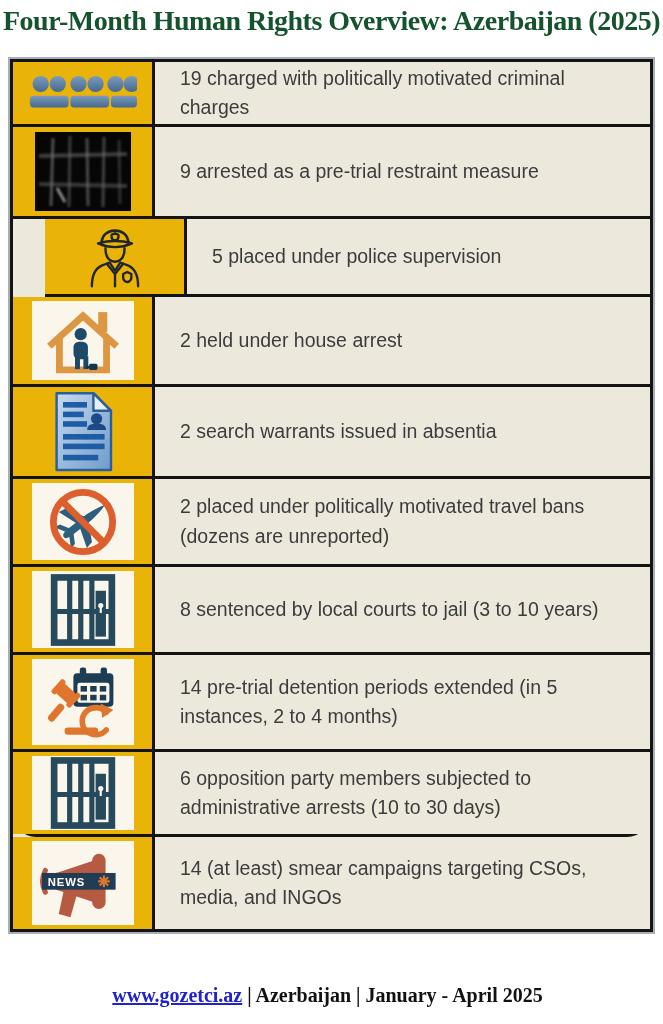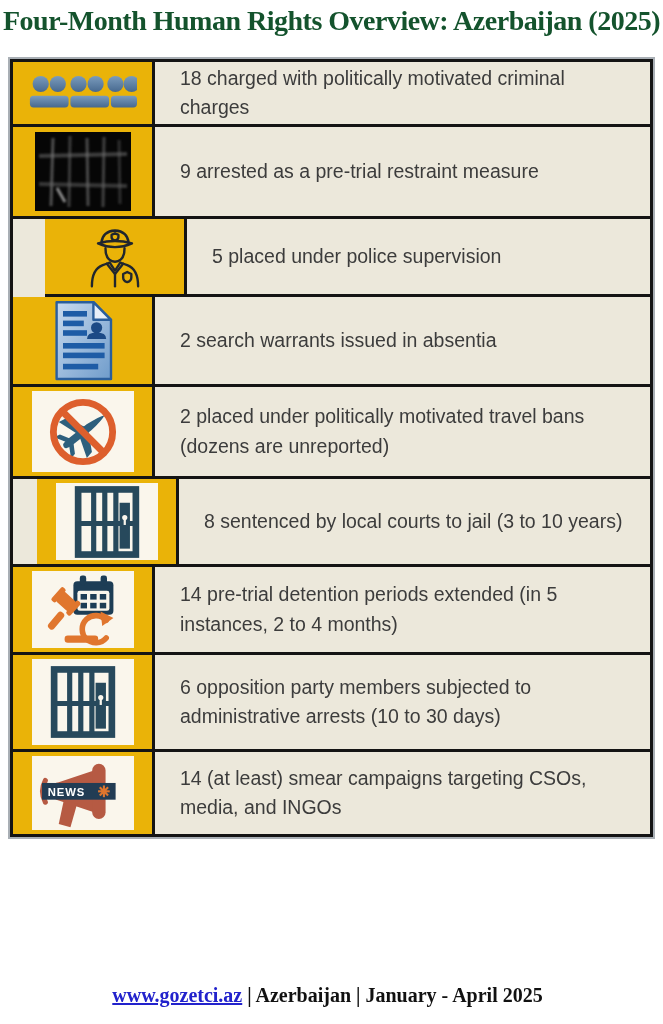--- a/index.html
+++ b/index.html
@@ -18,21 +18,21 @@
     border:3px solid #141414; outline:2px solid #a9afb5;
     background:#ece8db;
   }
   .row { display:flex; border-bottom:3px solid #141414; }
   .row:last-child { border-bottom:none; }
   .row:nth-child(1)  { height:62px; }
   .row:nth-child(2)  { height:89px; }
   .row:nth-child(3)  { height:75px;margin-left:32px; }
   .row:nth-child(4)  { height:87px; }
   .row:nth-child(5)  { height:89px; }
-  .row:nth-child(6)  { height:85px;padding-left:24px; }
+  .row:nth-child(6)  { height:85px; }
   .row:nth-child(7)  { height:85px; }
   .row:nth-child(8)  { height:94px; }
   .row:nth-child(9)  { height:82px;border-radius:23px; }
   .row:nth-child(10) { height:92px; }
   .icon-cell {
     width:139px; border-right:3px solid #141414; background:#eab308;
     display:flex; align-items:center; justify-content:center; flex:none;
   }
   .tile {
     background:#faf6ec; width:102px; height:calc(100% - 8px);
@@ -76,21 +76,21 @@
             <circle cx="55" cy="15" r="9"></circle>
               <circle cx="74" cy="15" r="9"></circle>
             <circle cx="96" cy="15" r="9"></circle>
               <circle cx="114" cy="15" r="9"></circle>
             <rect x="1" y="28" w="42" width="43" height="13" rx="4"></rect>
             <rect x="46" y="28" width="43" height="13" rx="4"></rect>
             <rect x="91" y="28" width="29" height="13" rx="4"></rect>
           </g>
         </svg>
       </div>
-      <div class="text-cell">18 charged with politically motivated criminal charges</div>
+      <div class="text-cell">19 charged with politically motivated criminal charges</div>
     </div>
 
     <div class="row">
       <div class="icon-cell">
         <div class="photo-tile">
           <svg width="96" height="79" viewBox="0 0 96 79">
             <rect x="0" y="0" width="96" height="79" fill="#060606"></rect>
             <g filter="url(#blur1)">
               <line x1="18" y1="6" x2="16" y2="74" stroke="#8a8a8a" stroke-width="3" opacity="0.55"></line>
               <line x1="35" y1="4" x2="34" y2="75" stroke="#6f6f6f" stroke-width="3" opacity="0.5"></line>
@@ -121,20 +121,42 @@
           <path d="M36,37 Q36,56 50,57 Q64,56 64,37"></path>
           <path d="M16,93 Q16,68 32,62 Q40,59 42,58 L50,70 L58,58 Q60,59 68,62 Q84,68 84,93"></path>
           <path d="M38,60 L50,75 L62,60"></path>
           <path d="M50,75 L50,93"></path>
           <path d="M68,72 l6,3 v5 q0,5 -6,7 q-6,-2 -6,-7 v-5 z"></path>
         </svg>
       </div>
       <div class="text-cell">5 placed under police supervision</div>
     </div>
 
+    <div class="row">
+      <div class="icon-cell">
+        <div class="tile">
+          <svg width="78" height="76" viewBox="0 0 100 100">
+            <g stroke="#dd9742" stroke-width="9" fill="none" stroke-linecap="square" stroke-linejoin="miter">
+              <path d="M9,54 L50,17 L91,54"></path>
+              <path d="M19,50 L19,88 L81,88 L81,50"></path>
+            </g>
+            <rect x="70" y="12" width="12" height="26" fill="#dd9742"></rect>
+            <g fill="#1d4a69">
+              <circle cx="47" cy="41" r="8"></circle>
+              <rect x="37.5" y="51" width="19" height="23" rx="7"></rect>
+              <rect x="39.5" y="70" width="6.5" height="17"></rect>
+              <rect x="50.5" y="70" width="6.5" height="17"></rect>
+              <rect x="58" y="80" width="11" height="8" rx="2" fill="#16354c"></rect>
+              <rect x="54" y="83" width="6" height="3" fill="#16354c"></rect>
+            </g>
+          </svg>
+        </div>
+      </div>
+      <div class="text-cell">2 held under house arrest</div>
+    </div>
 
     <div class="row">
       <div class="icon-cell">
         <svg width="74" height="84" viewBox="0 0 90 105">
           <defs>
             <linearGradient id="docg" x1="0" y1="0" x2="1" y2="1">
               <stop offset="0" stop-color="#c9daee"></stop>
                 <stop offset="1" stop-color="#6f9ccb"></stop>
             </linearGradient>
           </defs>

